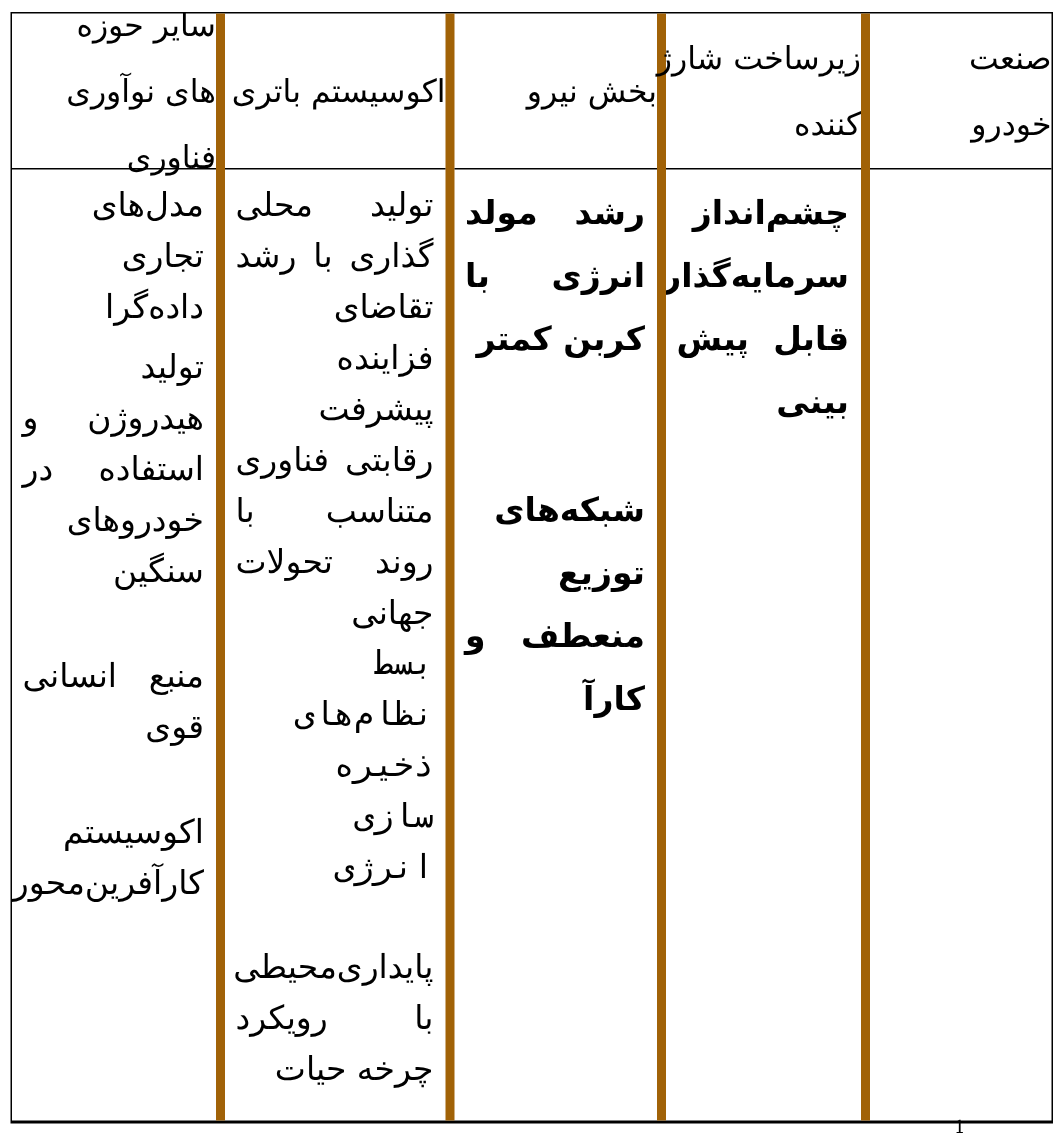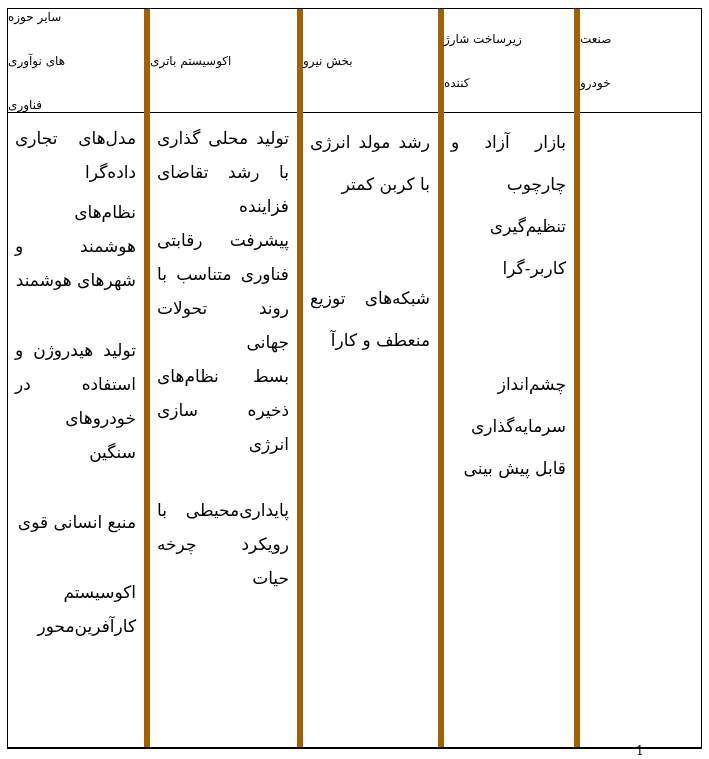--- a/index.html
+++ b/index.html
@@ -41,46 +41,46 @@
   .c4 { flex: 0 0 153px; }
   .c5 { flex: 1 1 136px; }
   .col:not(:last-child) { border-left: 6px solid #a16207; }
 
   .header-cell {
     box-sizing: border-box;
     height: 104px;
     border-bottom: 1px solid #000000;
     display: flex;
     flex-direction: column;
-    align-items: flex-end;
+    align-items: flex-start;
     justify-content: center;
     text-align: center;
-    font-size: 12px;
+    font-size: 21px;
     line-height: 44px;
     white-space: nowrap;
   }
   .body-cell {
     box-sizing: border-box;
     flex: 1 1 auto;
     padding: 8px 8px 0 7px;
-    font-size: 17px;
+    font-size: 22px;
     text-align: justify;
     overflow: hidden;
   }
   .para { margin: 0; }
 
-  .c1 .para, .c2 .para, .c3 .para { line-height: 42px; }
+  .c1 .para, .c2 .para, .c3 .para { line-height: 42px; font-weight: bold; }
   .c4 .para, .c5 .para { line-height: 34px; }
 
   .c1 .p0 { margin-bottom: 40px; }
   .c2 .p0 { margin-bottom: 74px; }
   .c3 .p0 { margin-bottom: 72px; }
   .c4 .p0 { margin-bottom: 0; }
   .c4 .p1 { }
-  .c4 .p2 { margin-bottom: 32px; }
+  .c4 .p2 { margin-bottom: 32px; font-family: Liberation Mono, monospace; }
   .c5 .p0 { margin-bottom: 6px; }
   .c5 .p1 { margin-bottom: 36px; }
   .c5 .p2 { margin-bottom: 36px; }
   .c5 .p3 { margin-bottom: 36px; }
 
   .footnote-mark {
     position: absolute;
     left: 636px;
     top: 744px;
     font-size: 12px;
@@ -101,21 +101,20 @@
         <span>خودرو</span>
       </div>
     </div>
 
     <div class="col c2">
       <div class="header-cell">
         <span>زیرساخت شارژ</span>
         <span>کننده</span>
       </div>
       <div class="body-cell">
-        <p class="para p0">بازار آزاد و چارچوب تنظیم‌گیری کاربر-گرا</p>
         <p class="para p1">چشم‌انداز سرمایه‌گذاری قابل پیش بینی</p>
       </div>
     </div>
 
     <div class="col c3">
       <div class="header-cell">
         <span>بخش نیرو</span>
       </div>
       <div class="body-cell">
         <p class="para p0">رشد مولد انرژی با کربن کمتر</p>
@@ -136,21 +135,20 @@
     </div>
 
     <div class="col c5">
       <div class="header-cell">
         <span>سایر حوزه</span>
         <span>های نوآوری</span>
         <span>فناوری</span>
       </div>
       <div class="body-cell">
         <p class="para p0">مدل‌های تجاری داده‌گرا</p>
-        <p class="para p1">نظام‌های هوشمند و شهرهای هوشمند</p>
         <p class="para p2">تولید هیدروژن و استفاده در خودروهای سنگین</p>
         <p class="para p3">منبع انسانی قوی</p>
         <p class="para p4">اکوسیستم کارآفرین‌محور</p>
       </div>
     </div>
 
   </div>
 
   <div class="footnote-mark">1</div>
 

